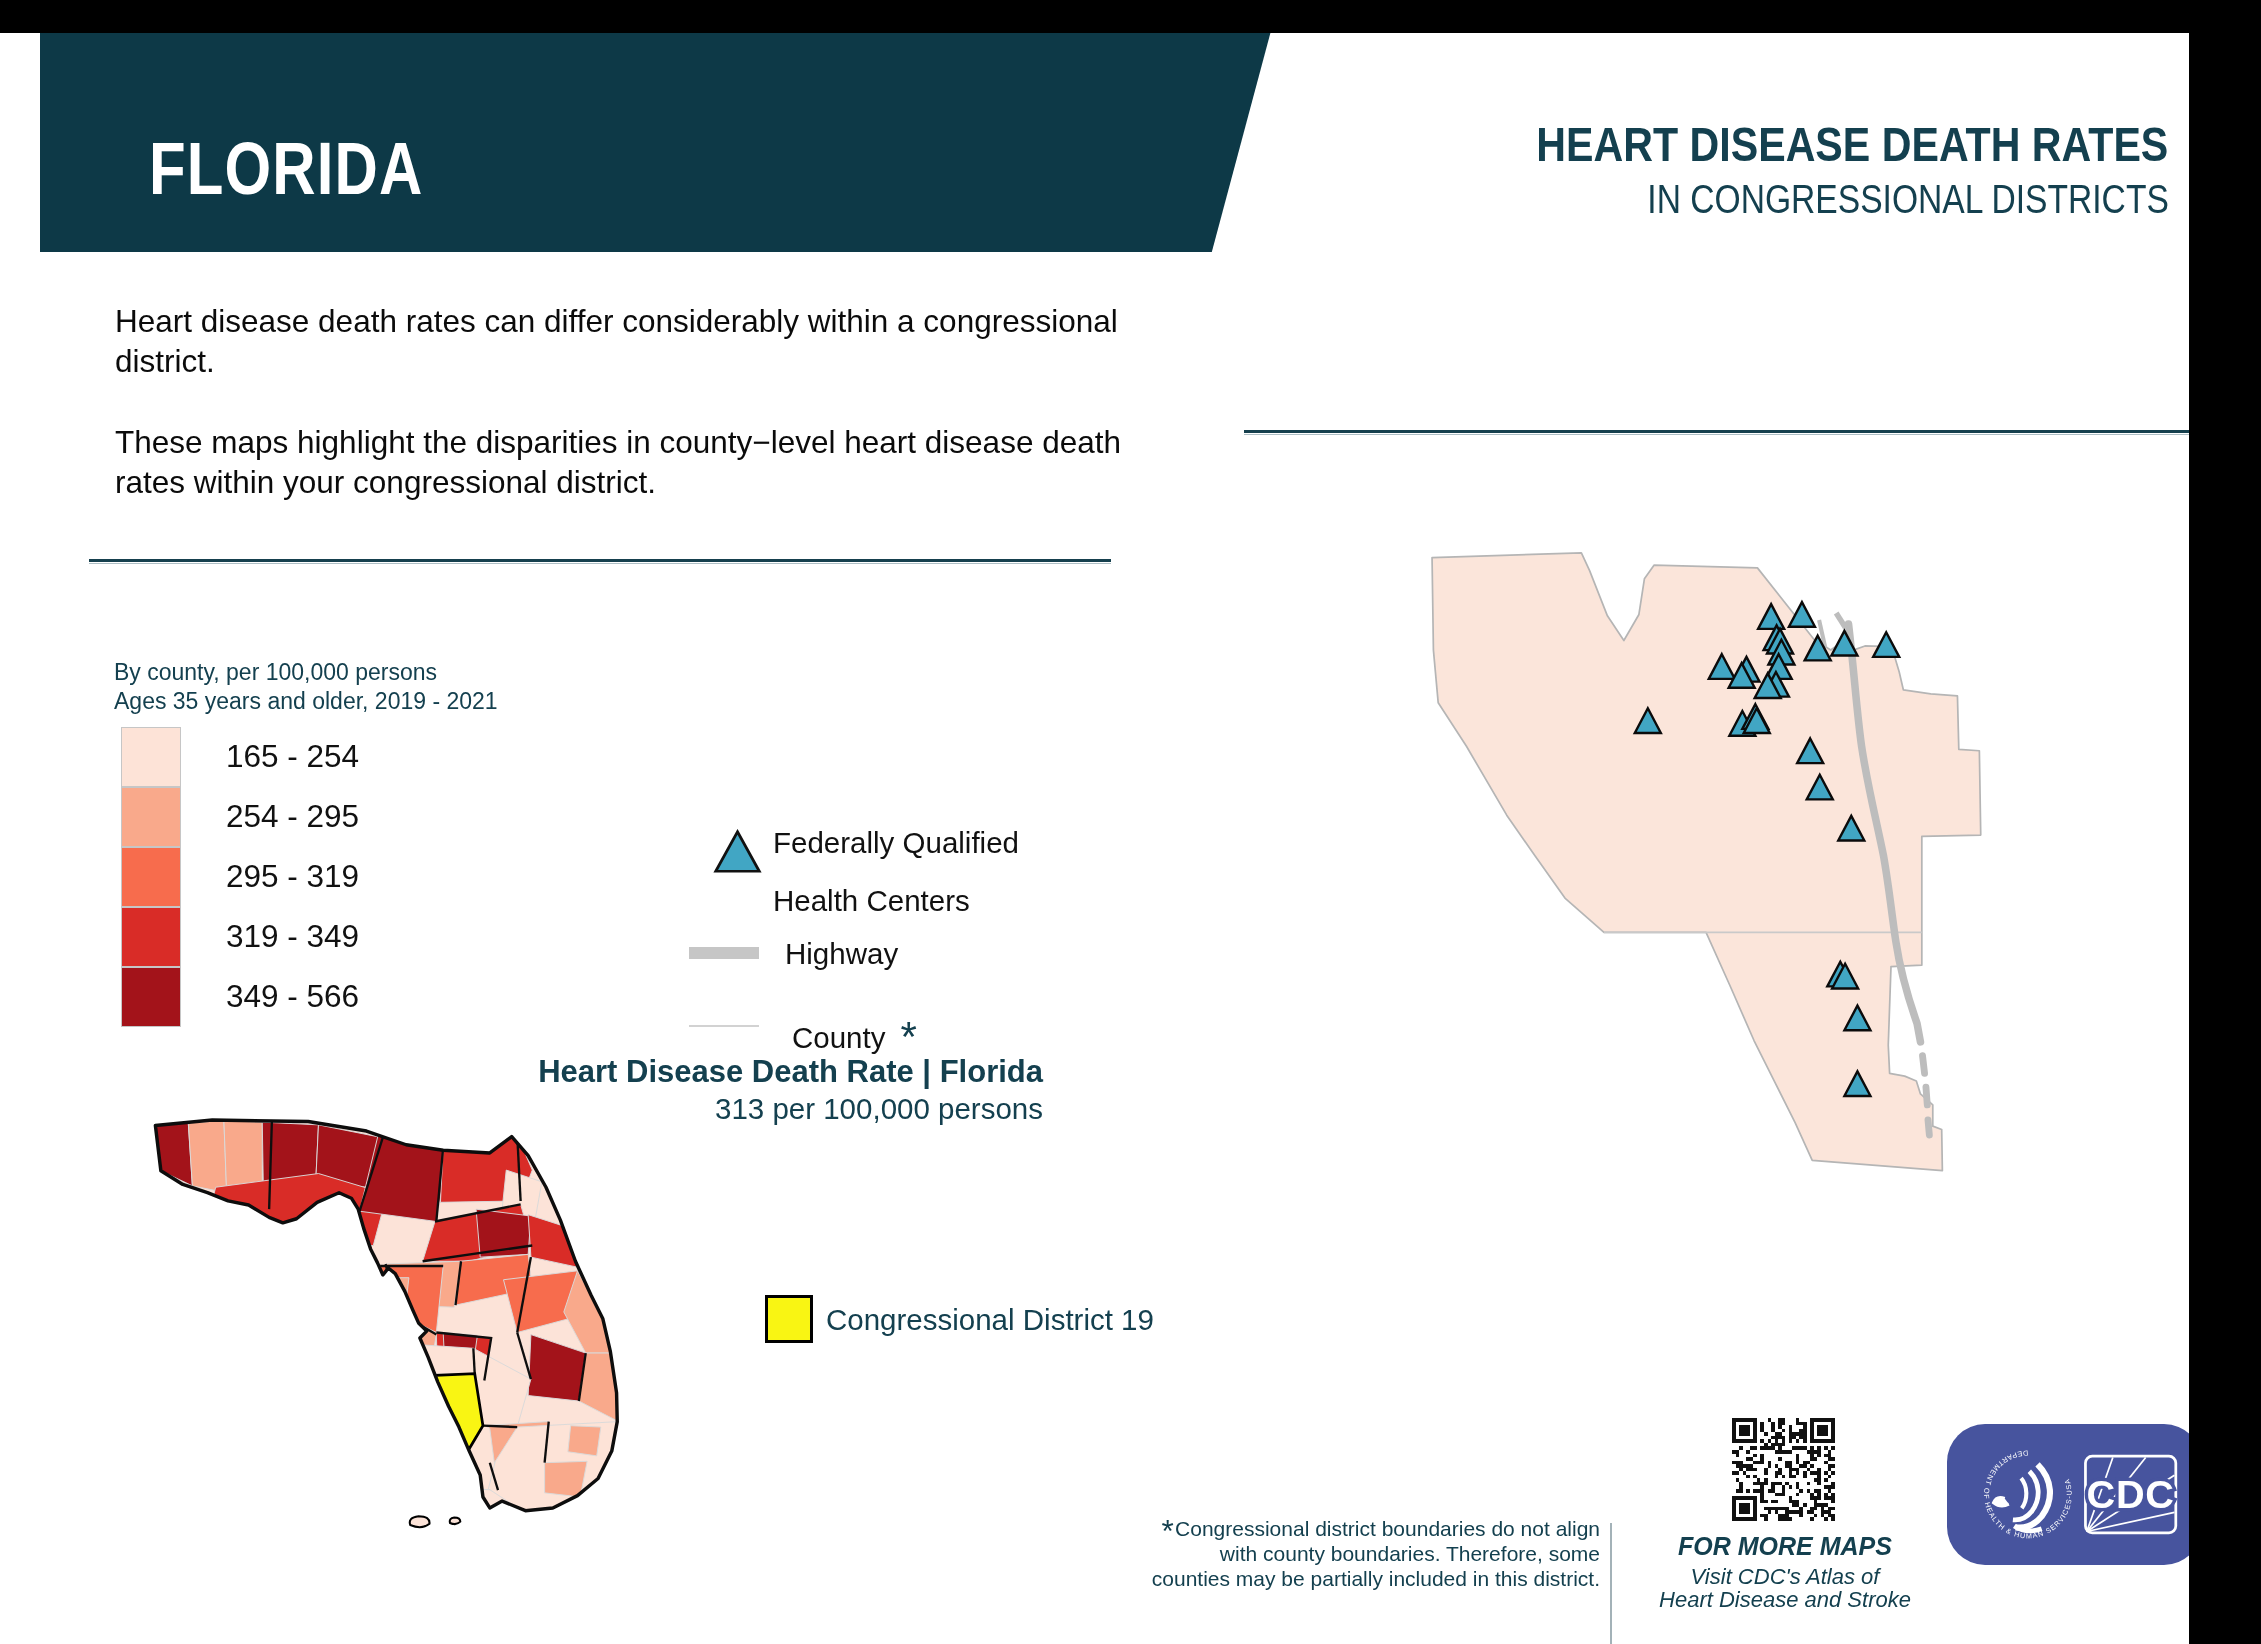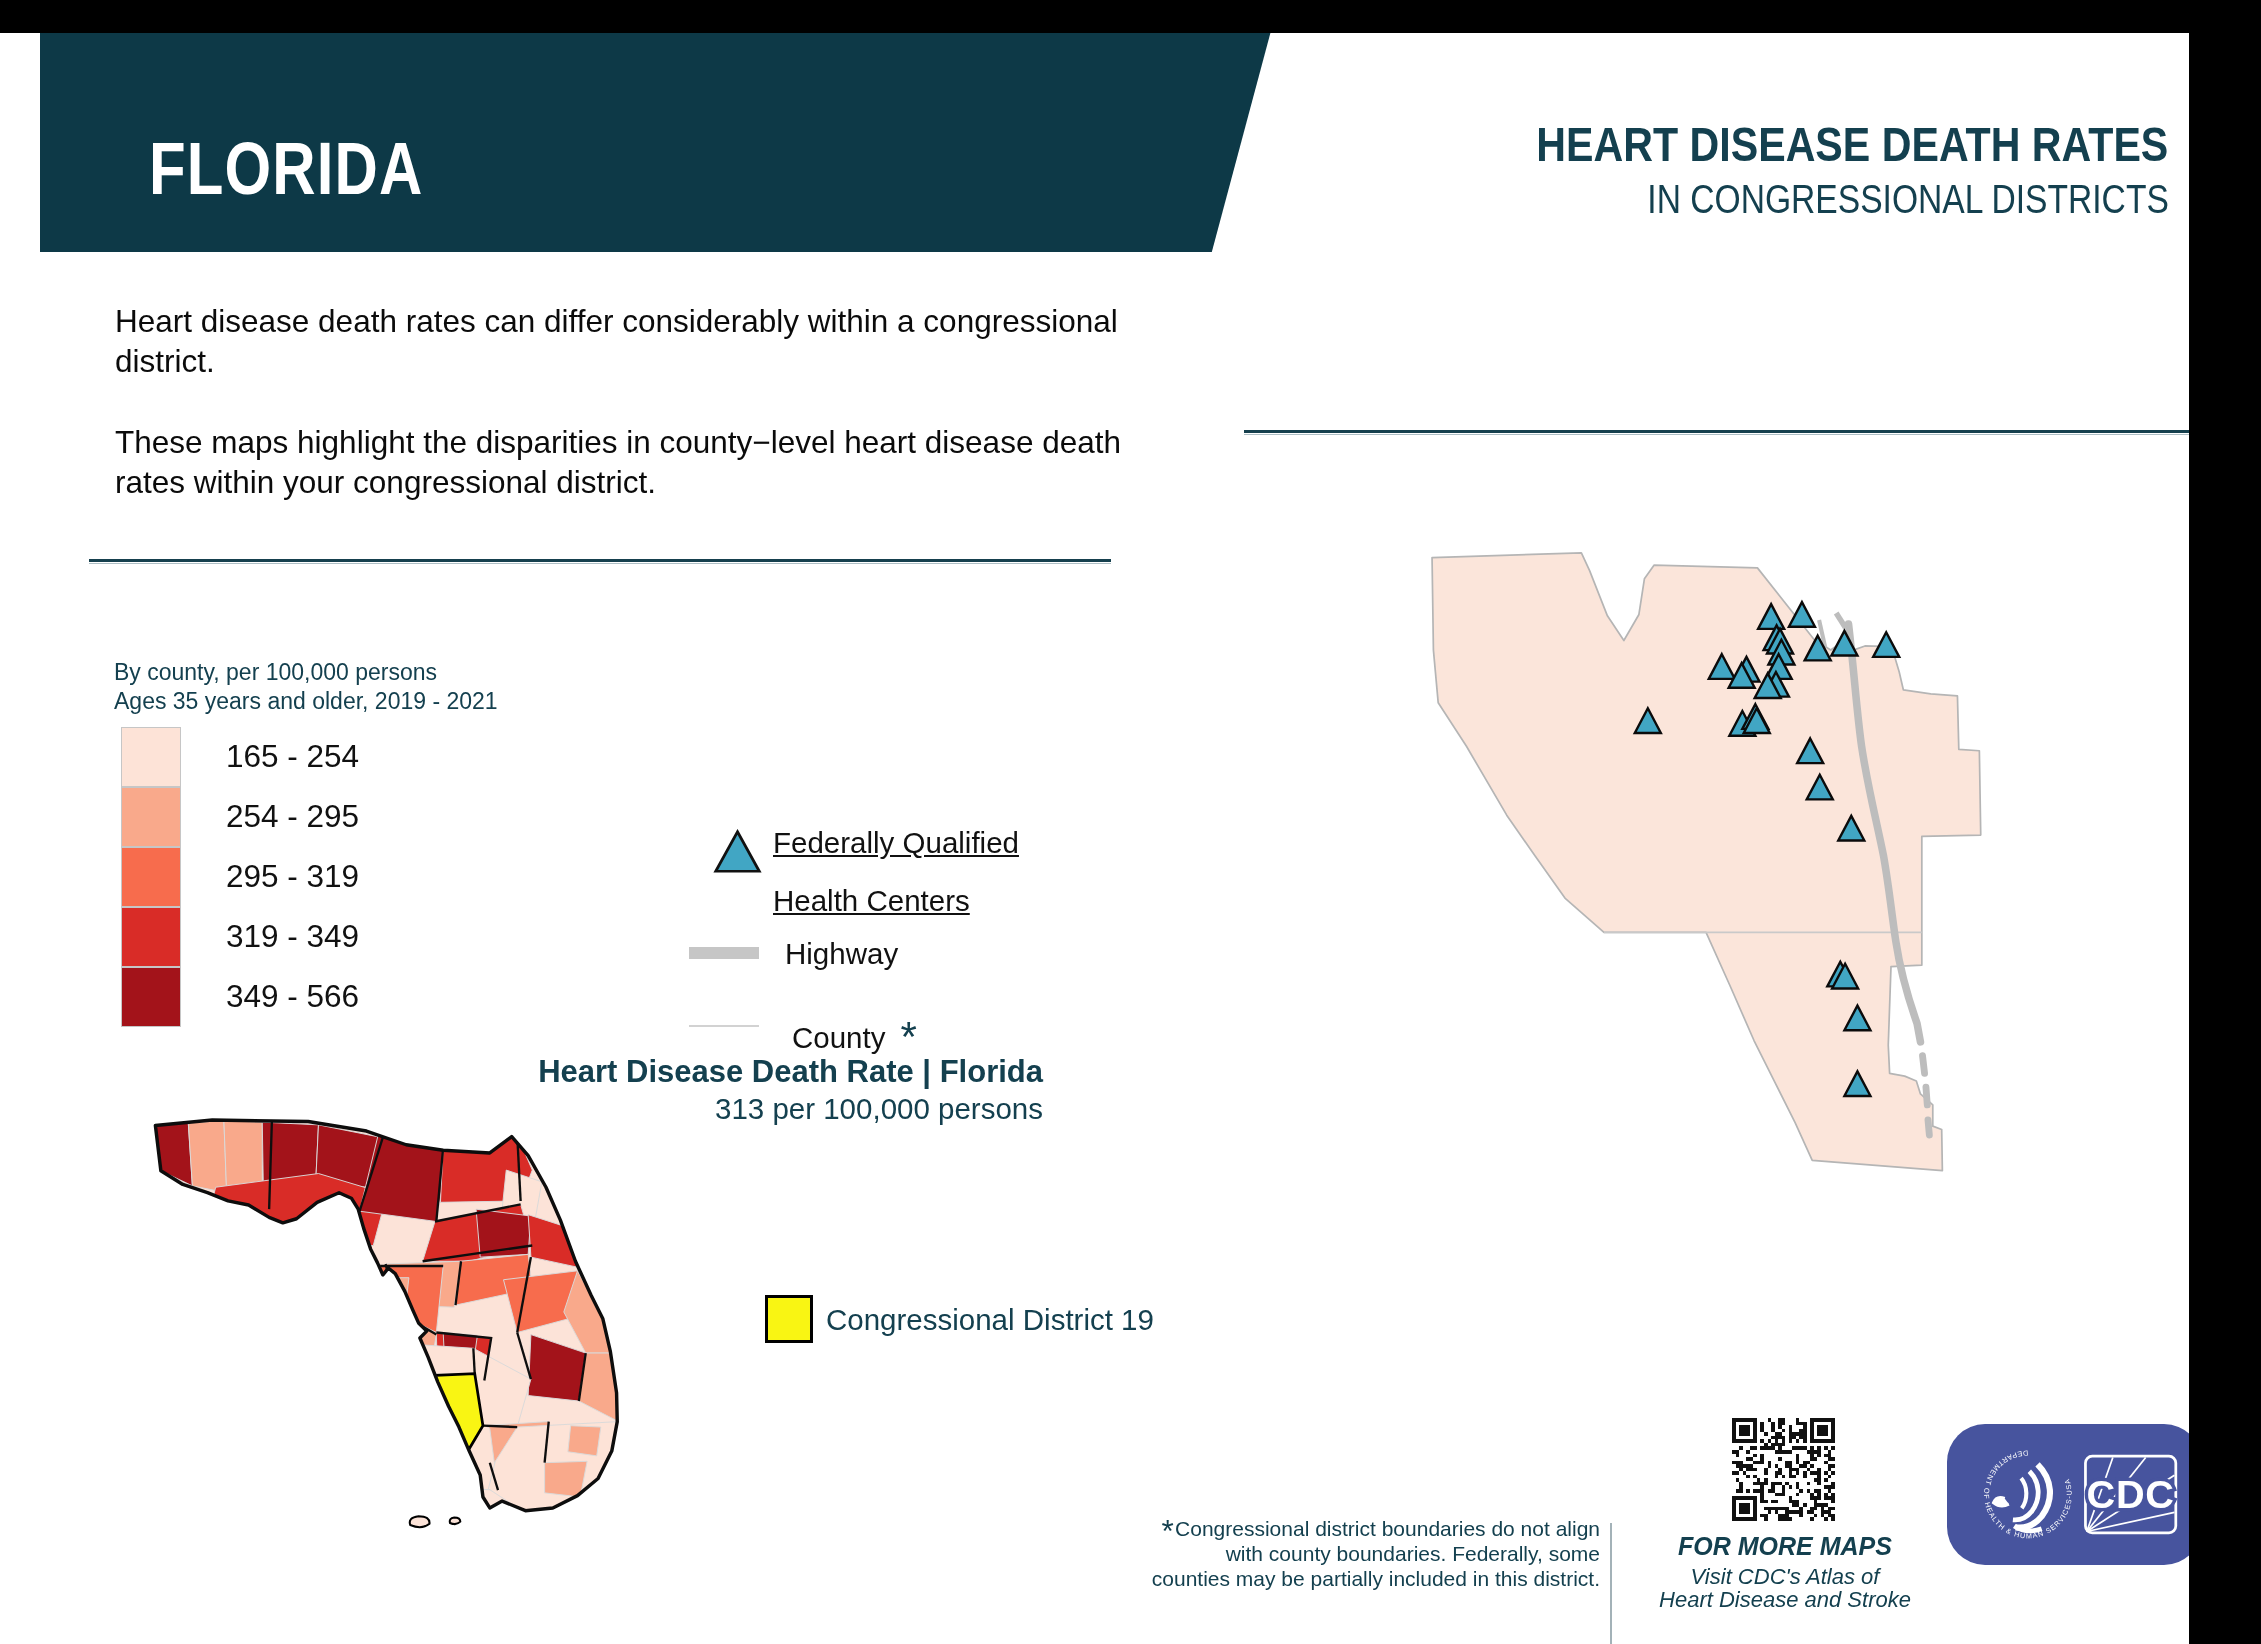--- a/index.html
+++ b/index.html
@@ -20,21 +20,21 @@
   .rule-echo{height:1.4px;background:#aebfc5;}
   .intro{left:115px;top:301px;width:1042px;font-size:31.5px;color:#0b0b0b;line-height:1.28;}
   .intro p{margin:0 0 40px 0;}
   .teal{color:#14404f;}
   .legend-title{left:111px;top:611px;font-size:40px;font-weight:bold;}
   .legend-sub{left:114px;font-size:23px;}
   .swatch-col{left:121px;top:726px;}
   .swatch-row{display:flex;align-items:center;height:60px;}
   .swatch{width:58px;height:58px;border:1.4px solid #c6c6c6;margin-bottom:-1.4px;box-sizing:content-box;}
   .swatch-label{margin-left:45px;font-size:31.5px;color:#111;}
-  .fqhc-label{left:773px;font-size:29.5px;color:#111;text-decoration:underline;}
+  .fqhc-label{left:773px;font-size:29.5px;color:#111;}
   .hw-bar{left:689px;top:947px;width:70px;height:12.3px;background:#c6c6c6;}
   .cty-line{left:689px;top:1025px;width:70px;height:2.1px;background:#d2d2d2;}
   .map-label{font-size:29.5px;color:#111;}
   .fl-sum{right:1146px;width:617px;text-align:right;}
   .fl-sum1{top:1054px;font-size:31px;font-weight:bold;}
   .fl-sum2{top:1092px;font-size:29.5px;}
   .yellow-box{left:765px;top:1295px;width:42px;height:42px;border:3.4px solid #000;}
   .yellow-label{left:826px;top:1303px;font-size:29.5px;}
   .footnote{left:1137px;top:1513px;width:463px;text-align:right;font-size:21px;line-height:25px;}
   .footnote .ast{font-size:31.5px;position:relative;top:5.5px;margin-right:1.4px;}
@@ -207,21 +207,21 @@
       <polygon points="696,382 715,418 677,418" fill="#41a6c4" stroke="#0b0b0b" stroke-width="3.5"></polygon>
       <polygon points="742,442 761,478 723,478" fill="#41a6c4" stroke="#0b0b0b" stroke-width="3.5"></polygon>
       <polygon points="726,655 745,691 707,691" fill="#41a6c4" stroke="#0b0b0b" stroke-width="3.5"></polygon>
       <polygon points="733,658 752,694 714,694" fill="#41a6c4" stroke="#0b0b0b" stroke-width="3.5"></polygon>
       <polygon points="751,719 770,755 732,755" fill="#41a6c4" stroke="#0b0b0b" stroke-width="3.5"></polygon>
       <polygon points="751,815 770,851 732,851" fill="#41a6c4" stroke="#0b0b0b" stroke-width="3.5"></polygon>
     </svg>
 
   <div class="abs footnote teal">
     <span class="ast">*</span><span>Congressional district boundaries do not align</span><br>
-    <span>with county boundaries. Federally, some</span><br>
+    <span>with county boundaries. Therefore, some</span><br>
     <span>counties may be partially included in this district.</span>
   </div>
   <div class="abs vbar"></div>
 
   <svg id="qr" class="abs" style="left:1732px;top:1418px;" width="103" height="103" viewBox="0 0 29 29" shape-rendering="crispEdges">
       <rect x="0" y="0" width="1" height="1" fill="#111"></rect>
       <rect x="1" y="0" width="1" height="1" fill="#111"></rect>
       <rect x="2" y="0" width="1" height="1" fill="#111"></rect>
       <rect x="3" y="0" width="1" height="1" fill="#111"></rect>
       <rect x="4" y="0" width="1" height="1" fill="#111"></rect>

